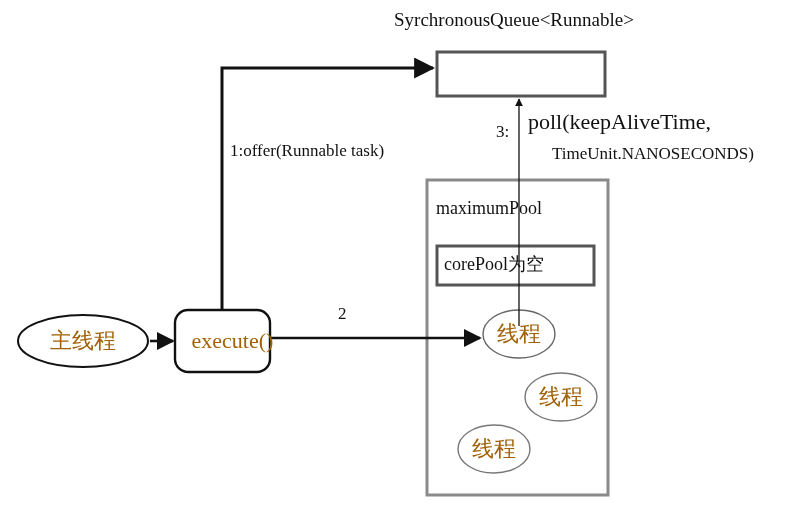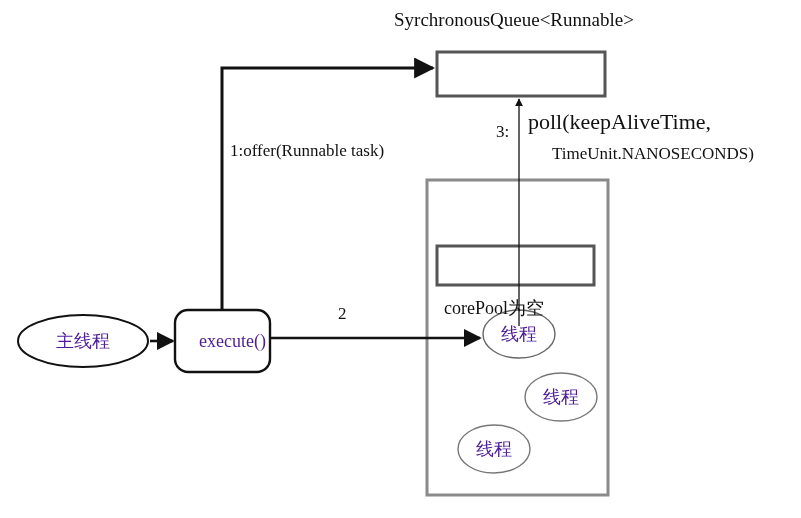--- a/index.html
+++ b/index.html
@@ -57,34 +57,33 @@
   }
   .maxpool-text {
     font-size: 18px;
     left: 436px;
     top: 199px;
   }
   .corepool-text {
     font-size: 18px;
     left: 444px;
     top: 255px;
-    margin-top: 44px;
   }
   .step2-text {
     font-size: 17px;
     left: 338px;
     top: 305px;
   }
   .node-label {
     position: absolute;
     display: flex;
     align-items: center;
     justify-content: center;
-    font-size: 18px;
-    color: #4c1d95;
+    font-size: 22px;
+    color: #a16207;
     white-space: nowrap;
   }
   .main-thread-label { left: 18px; top: 315px; width: 130px; height: 52px; }
   .execute-label     { left: 175px; top: 310px; width: 95px;  height: 62px; padding-left: 10px; }
   .th1-label         { left: 483px; top: 310px; width: 72px;  height: 48px; }
   .th2-label         { left: 525px; top: 373px; width: 72px;  height: 48px; }
   .th3-label         { left: 458px; top: 425px; width: 72px;  height: 48px; }
 </style>
 </head>
 <body>
@@ -127,20 +126,21 @@
   <div class="txt title-text">SyrchronousQueue&lt;Runnable&gt;</div>
 
   <div class="txt offer-text">1:offer(Runnable task)</div>
 
   <div class="txt poll-num">3:</div>
   <div class="txt poll-l1">poll(keepAliveTime,</div>
   <div class="txt poll-l2">TimeUnit.NANOSECONDS)</div>
 
   <div class="txt step2-text">2</div>
 
+  <div class="txt maxpool-text">maximumPool</div>
   <div class="txt corepool-text">corePool为空</div>
 
   <div class="node-label main-thread-label">主线程</div>
   <div class="node-label execute-label">execute()</div>
 
   <div class="node-label th1-label">线程</div>
   <div class="node-label th2-label">线程</div>
   <div class="node-label th3-label">线程</div>
 
 </div>

